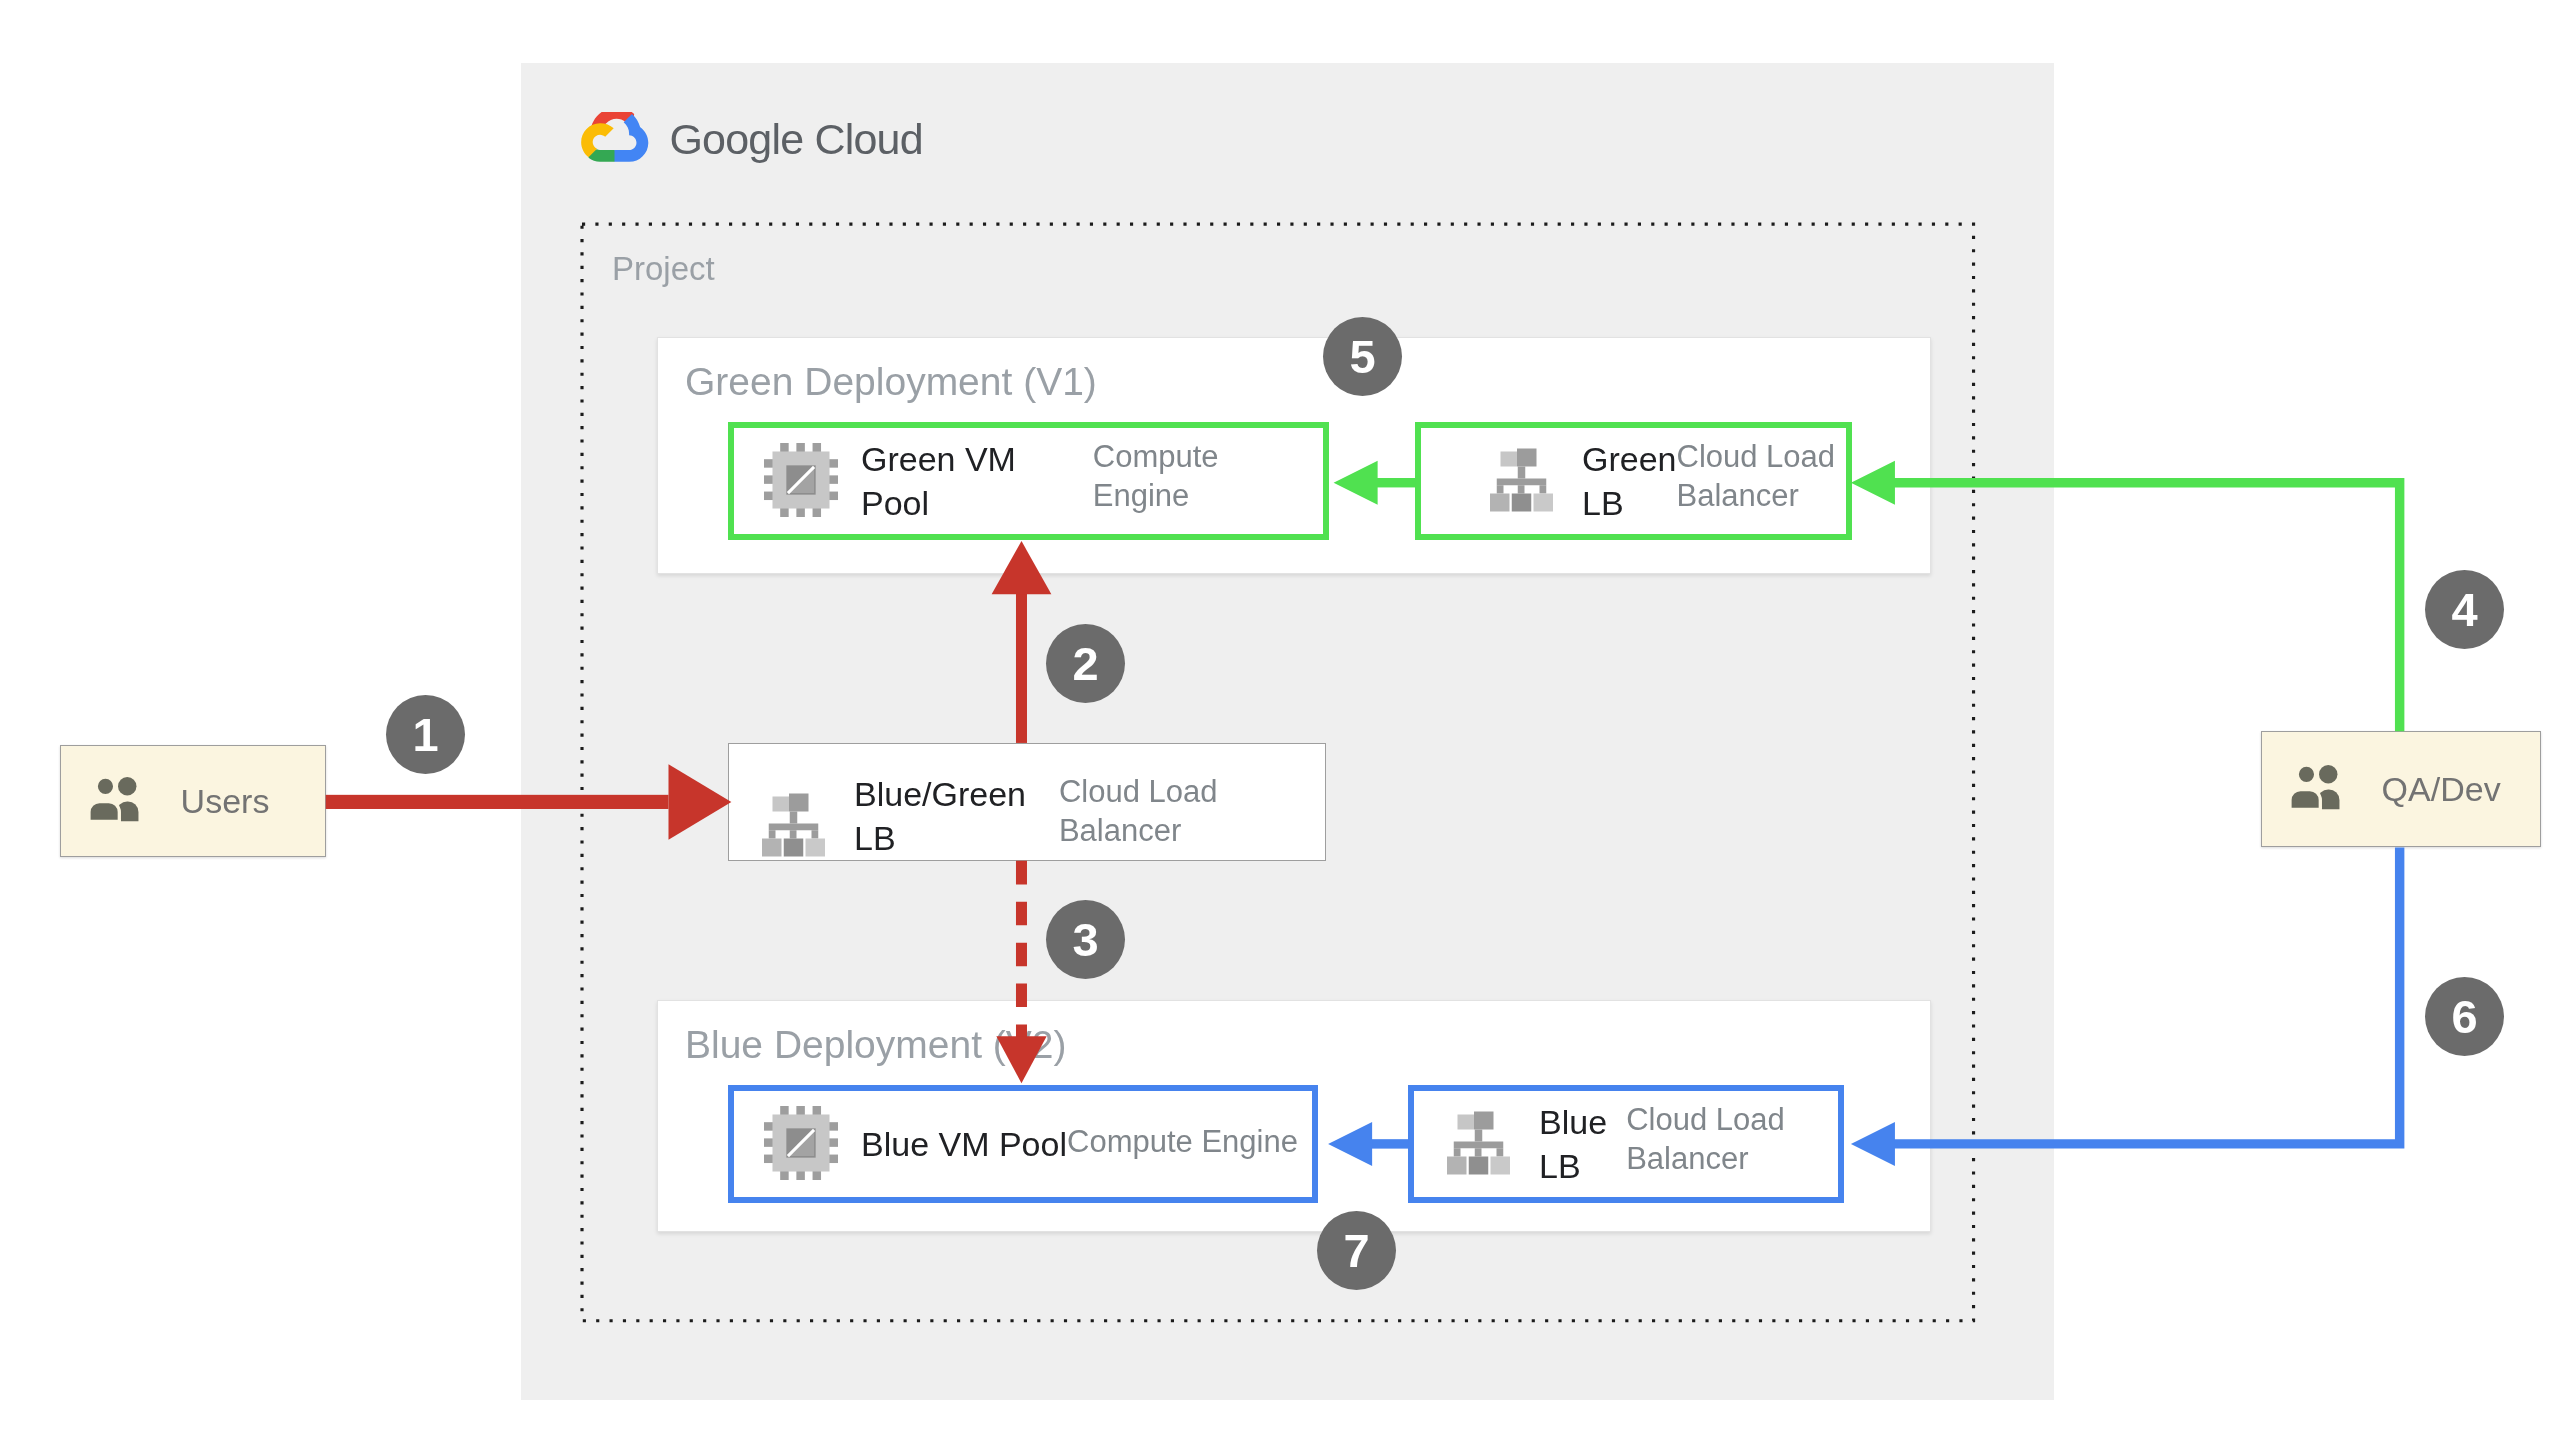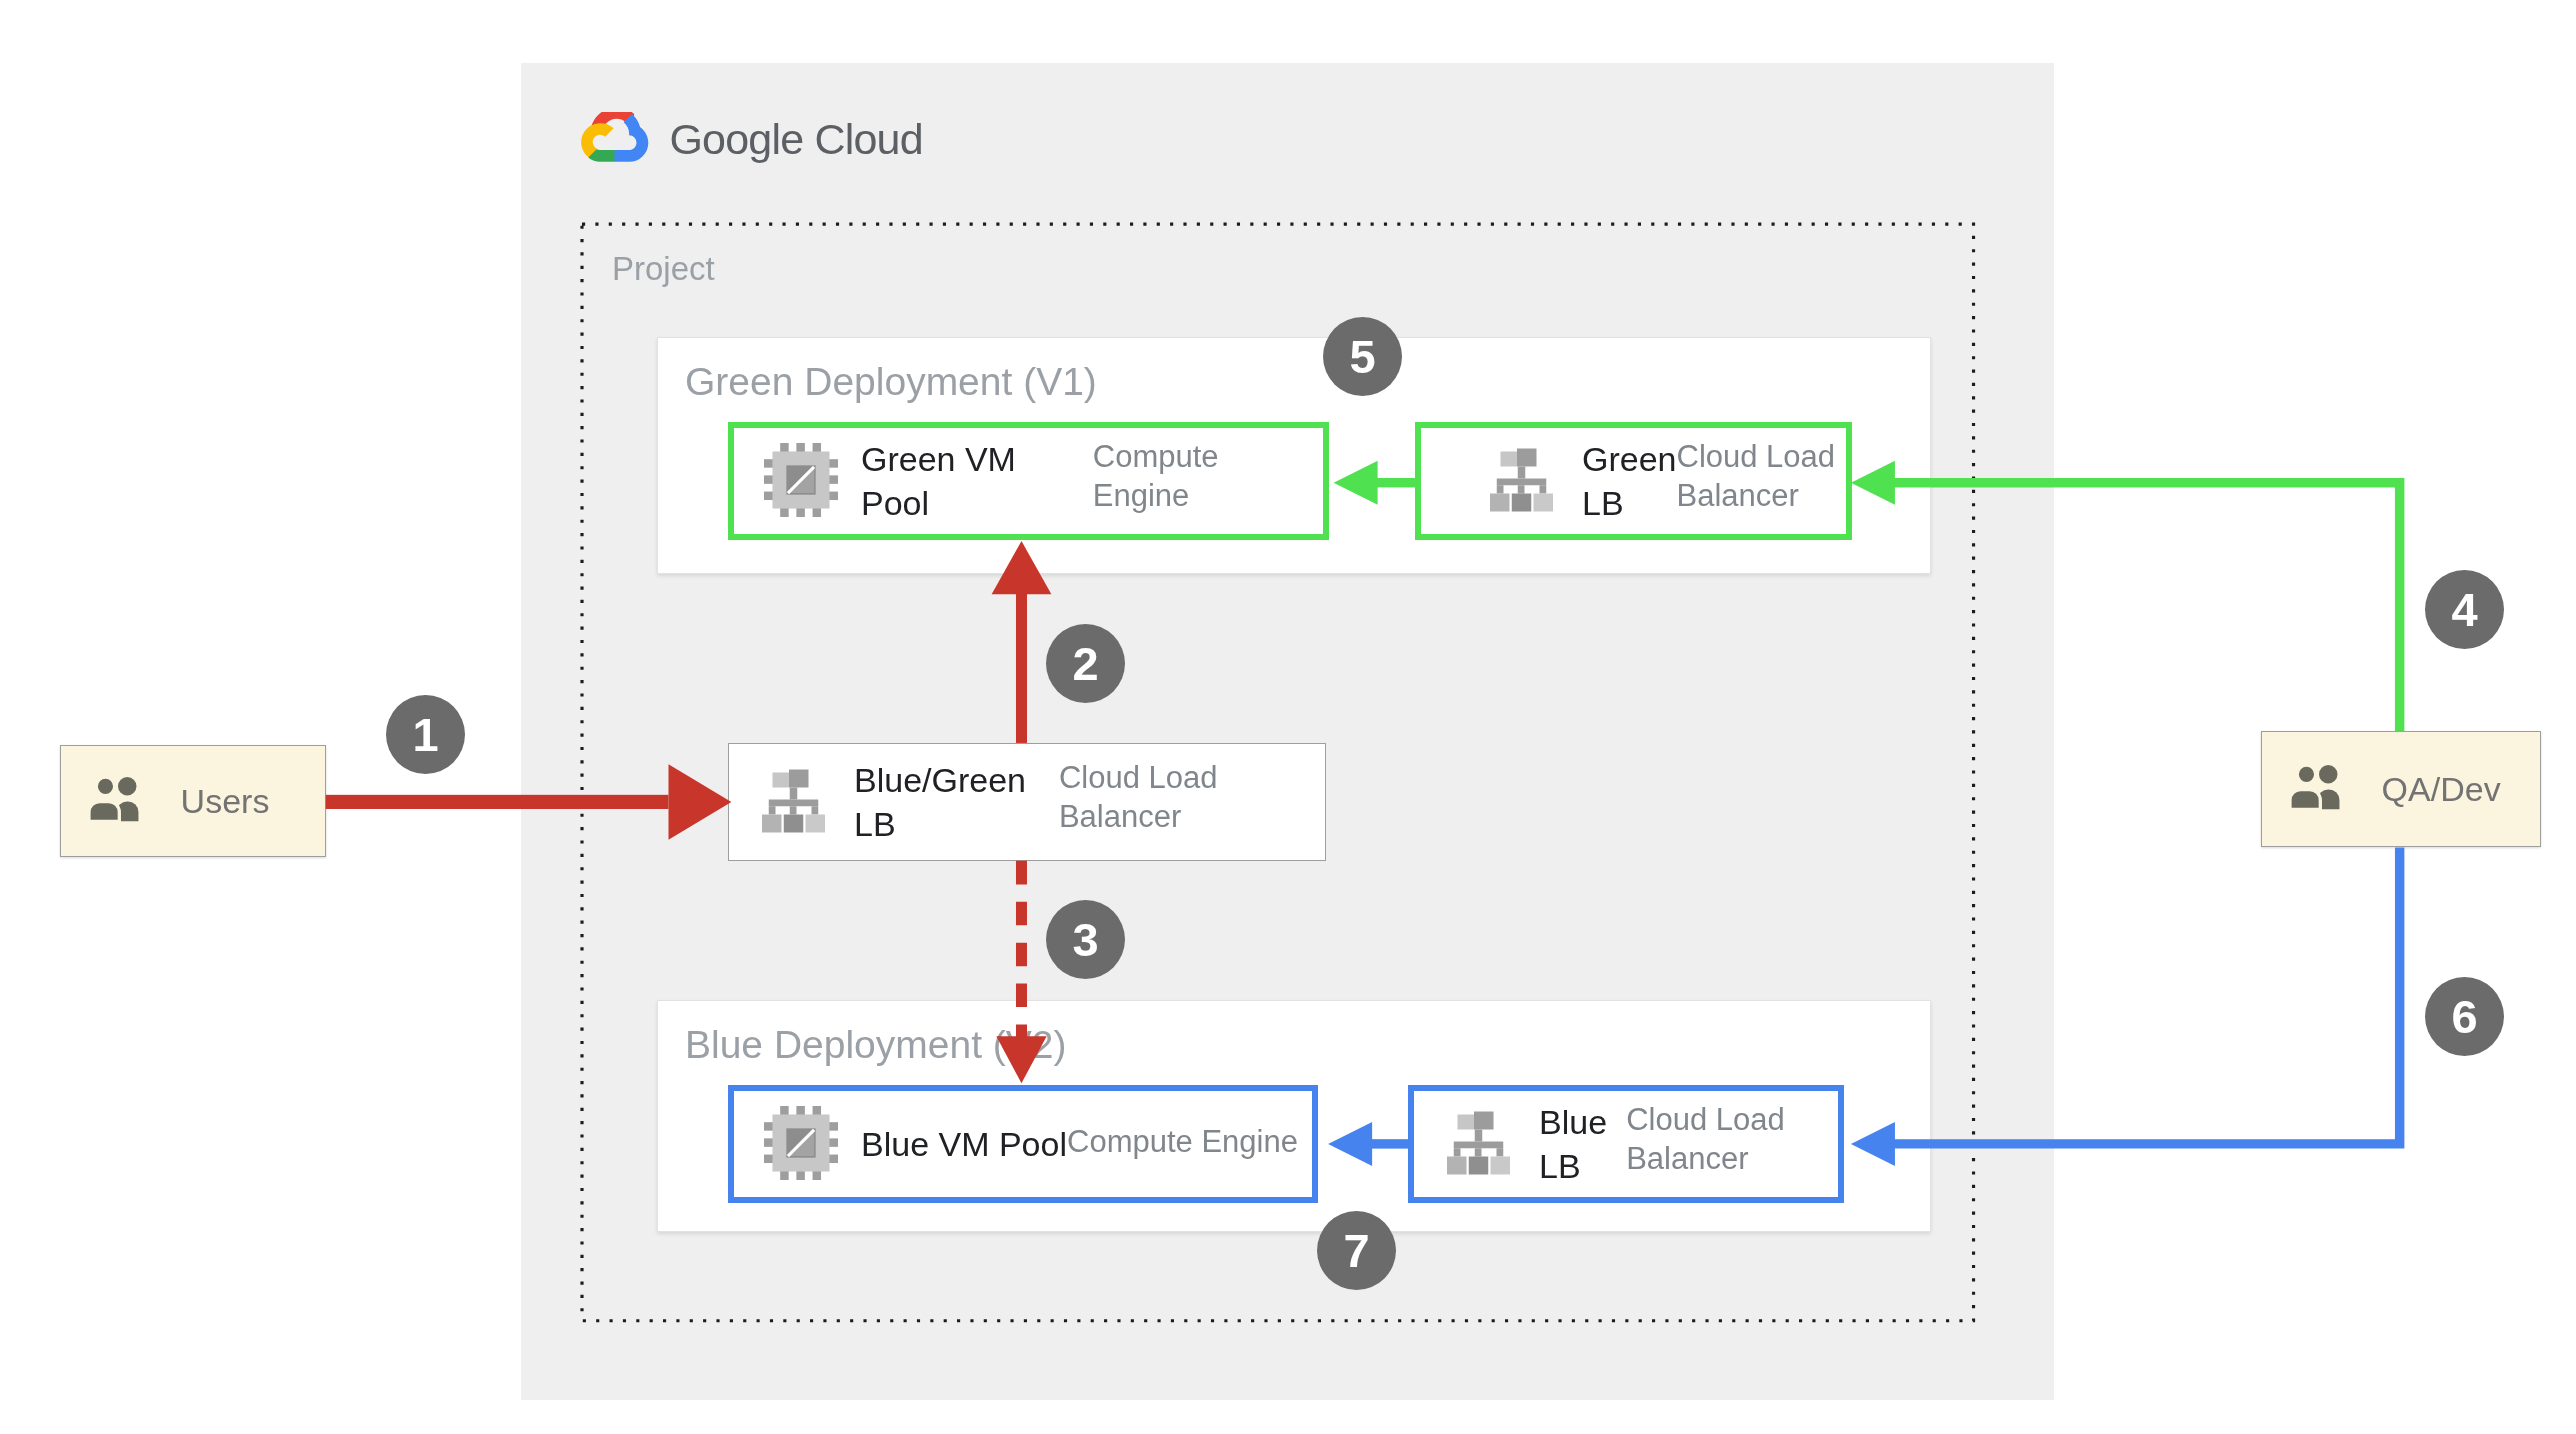--- a/index.html
+++ b/index.html
@@ -24,21 +24,21 @@
 
   
   .node{position:absolute;background:#ffffff;box-sizing:border-box;display:flex;align-items:center;}
   .node .icon{flex:0 0 auto;margin-left:30px;}
   .node .txt{margin-left:23px;display:flex;justify-content:center;}
   .node .title{font-size:34px;color:#202124;line-height:44px;}
   .node .subtitle{font-size:31px;color:#80868b;line-height:39px;}
 
   .node-green{border:6.3px solid #50e150;}
   .node-blue{border:6.3px solid #4683ee;}
-  .node-neutral{border:1.6px solid #9e9e9e;}
+  .node-neutral{border:1.6px solid #9e9e9e;align-items:flex-end;}
 
   .green-vm{left:728px;top:422px;width:601px;height:118px;}
   .green-lb{left:1415px;top:422px;width:437px;height:118px;padding-left:36px;}
   .router{left:728px;top:743px;width:598px;height:118px;}
   .blue-vm{left:728px;top:1085px;width:590px;height:118px;}
   .blue-lb{left:1408px;top:1085px;width:436px;height:118px;}
 
   
   .actor{position:absolute;background:#fbf5e0;border:1.6px solid #9e9e9e;box-sizing:border-box;
          display:flex;align-items:center;box-shadow:0 0.8px 2.4px rgba(0,0,0,0.15);}

